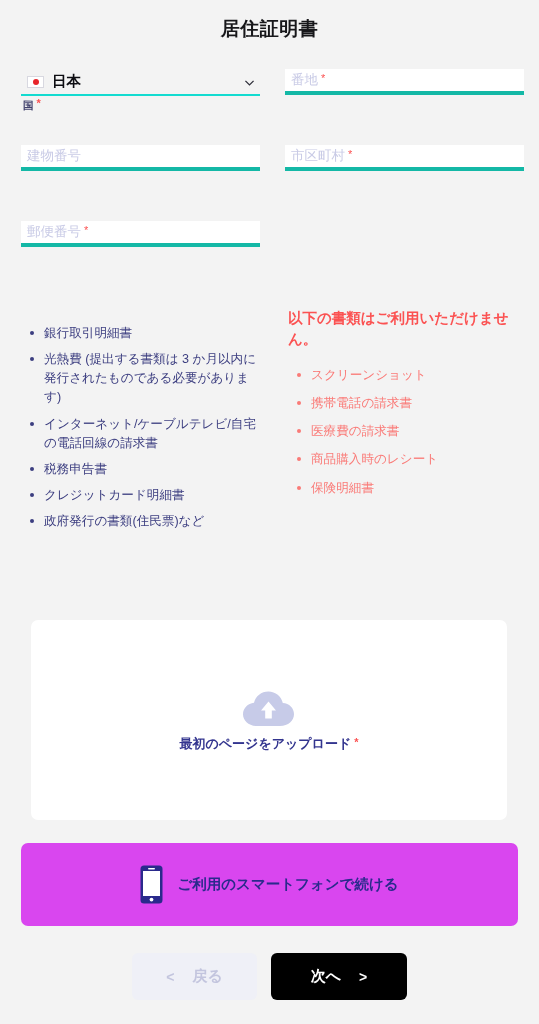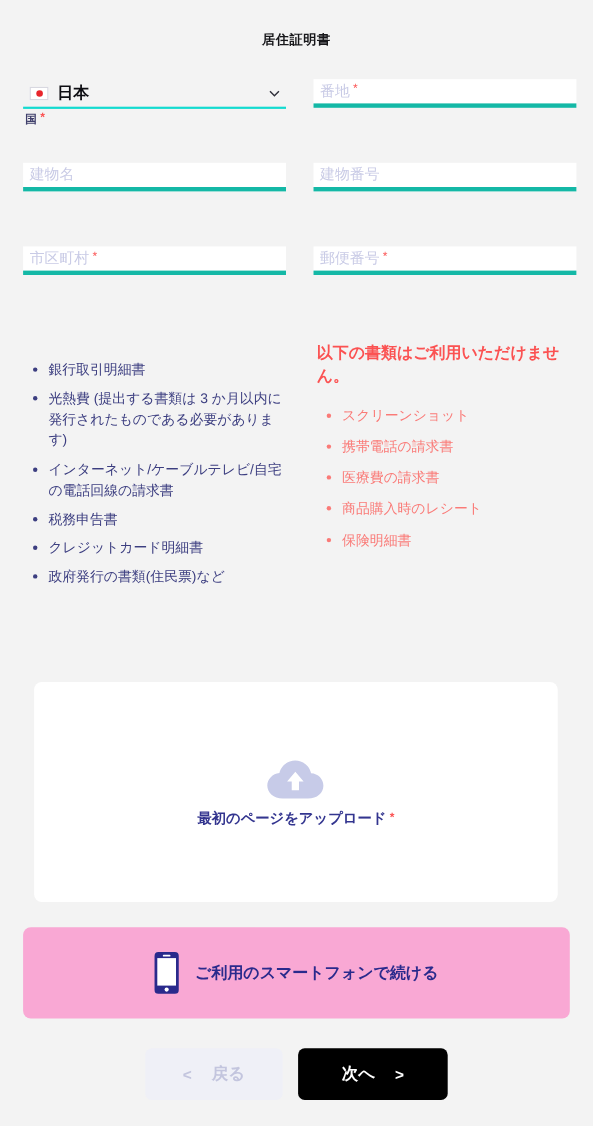--- a/index.html
+++ b/index.html
@@ -18,25 +18,25 @@
     width: 539px;
     height: 1024px;
     box-sizing: border-box;
     padding: 0 21px;
     position: relative;
   }
 
   
   .page-title {
     text-align: center;
-    font-size: 12px;
+    font-size: 19px;
     font-weight: bold;
     color: #17171a;
     margin: 0;
-    padding-top: 28px;
+    padding-top: 16px;
     letter-spacing: 0.5px;
   }
 
   
   .form-grid {
     margin-top: 27px;
     display: grid;
     grid-template-columns: 239px 239px;
     column-gap: 19px;
     row-gap: 0;
@@ -189,21 +189,21 @@
     color: #33358f;
   }
 
   
   .phone-card {
     position: absolute;
     left: 21px;
     top: 843px;
     width: 497px;
     height: 83px;
-    background: #f9a8d4;
+    background: #d946ef;
     border-radius: 7px;
     display: flex;
     align-items: center;
     justify-content: center;
     cursor: pointer;
   }
   .phone-icon {
     width: 23px;
     height: 39px;
     margin-right: 14px;
@@ -276,26 +276,20 @@
       </div>
     </div>
 
     <div class="field">
       <div class="field-box">
         <span class="placeholder">番地</span>
           <span class="req">*</span>
       </div>
     </div>
 
-    <div class="field">
-      <div class="field-box">
-        <span class="placeholder">建物名</span>
-          <span class="req"></span>
-      </div>
-    </div>
 
     <div class="field">
       <div class="field-box">
         <span class="placeholder">建物番号</span>
           <span class="req"></span>
       </div>
     </div>
 
     <div class="field">
       <div class="field-box">

